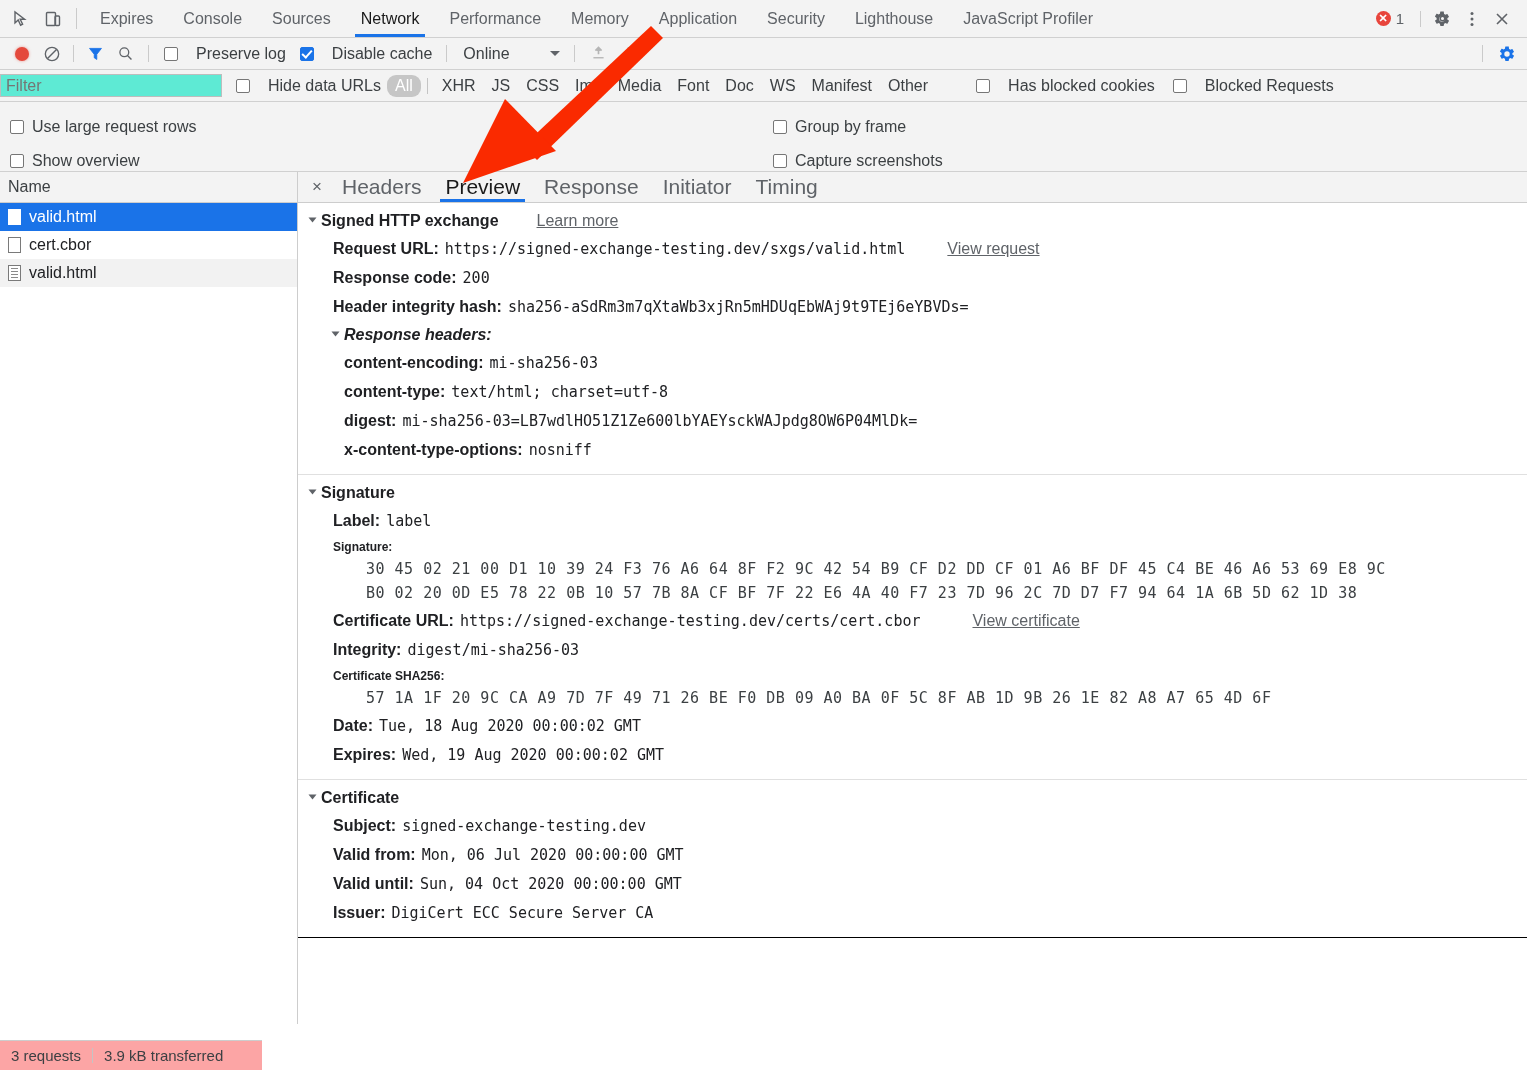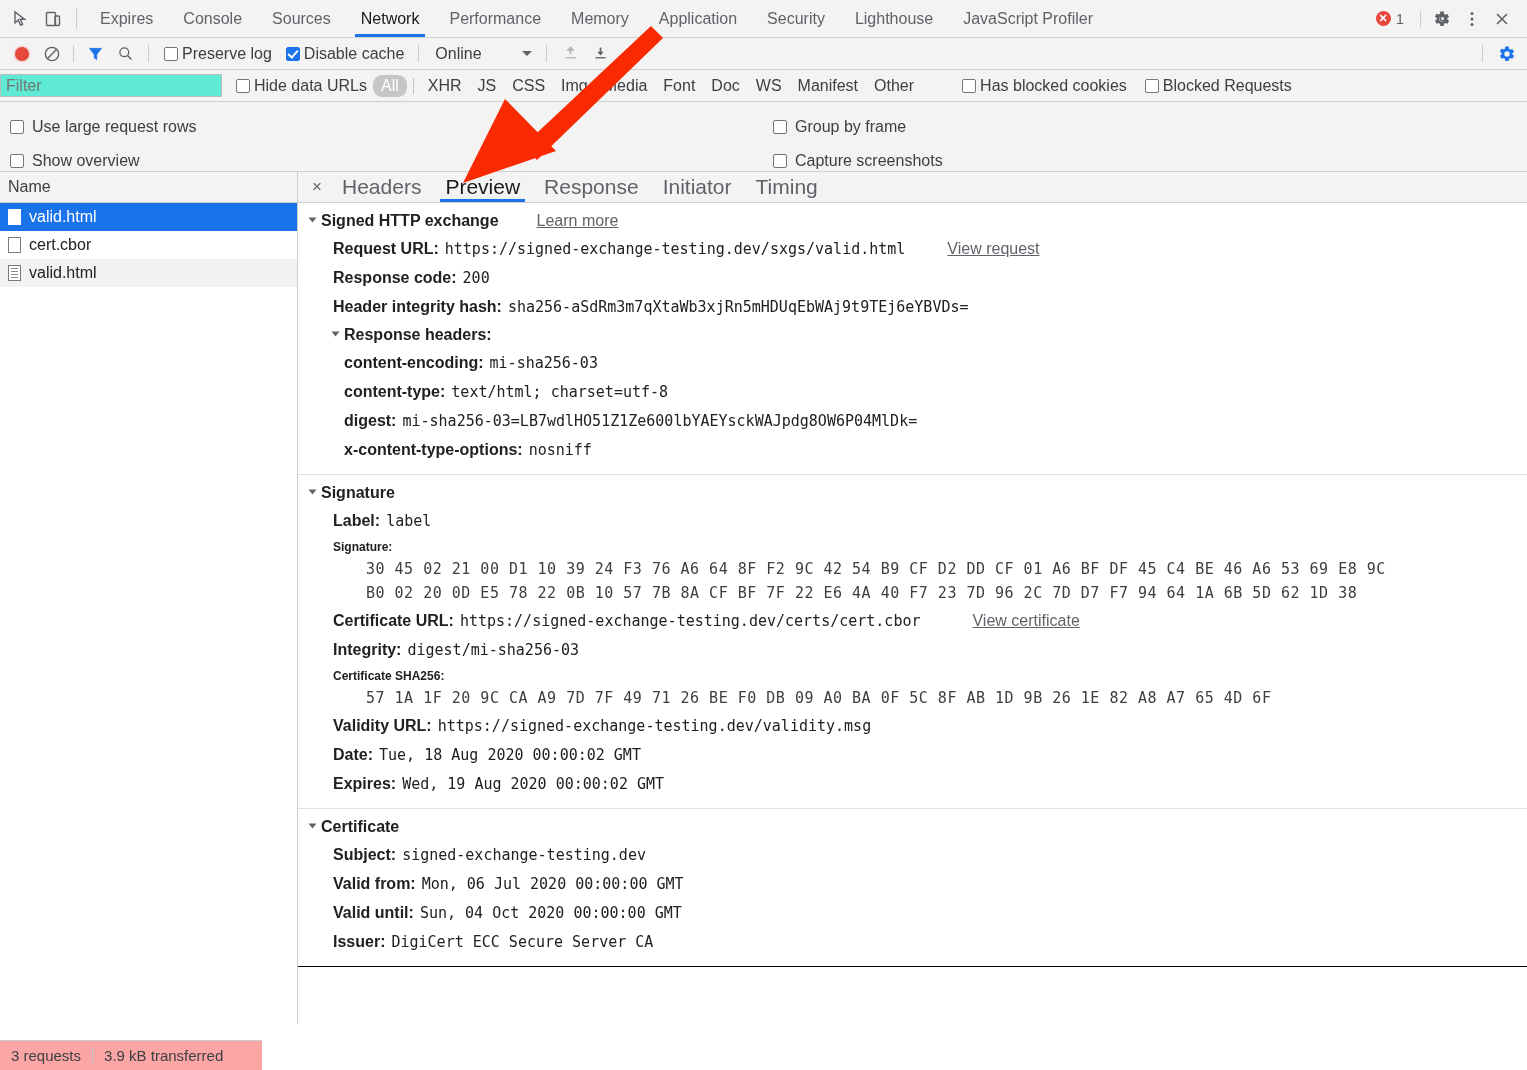--- a/index.html
+++ b/index.html
@@ -104,21 +104,21 @@
     display: flex; align-items: center; justify-content: center;
   }
   .record-dot {
     width: 14px; height: 14px;
     border-radius: 50%;
     background: #e4493c;
     box-shadow: 0 0 3px rgba(228,73,60,0.55);
   }
   .chk-label {
     display: flex; align-items: center;
-    gap: 4px;
+    gap: 18px;
     font-size: 16px;
     color: #3c4043;
     padding: 0 6px;
     white-space: nowrap;
   }
   .cb {
     width: 14px; height: 14px;
     border: 1.5px solid #767676;
     border-radius: 2px;
     background: #fff;
@@ -360,20 +360,21 @@
     white-space: nowrap;
     color: #202124;
   }
   .kv .view-link { margin-left: 42px; }
   .sub-head {
     padding-left: 12px;
     margin-top: 9px;
     font-size: 16px;
     font-weight: bold;
     color: #202124;
+    font-style: italic;
   }
   .kv.indent2 { padding-left: 34px; }
   .block-label {
     padding-left: 23px;
     margin-top: 9px;
     font-size: 12px;
     font-weight: bold;
     color: #202124;
   }
   .hexline {
@@ -702,24 +703,20 @@
           <span class="v">https://signed-exchange-testing.dev/certs/cert.cbor</span>
           <span class="view-link" style="margin-left:52px;">View certificate</span>
         </div>
         <div class="kv">
           <span class="k">Integrity:</span>
           <span class="v">digest/mi-sha256-03</span>
         </div>
         <div class="block-label">Certificate SHA256:</div>
         <div class="hexline">57 1A 1F 20 9C CA A9 7D 7F 49 71 26 BE F0 DB 09 A0 BA 0F 5C 8F AB 1D 9B 26 1E 82 A8 A7 65 4D 6F</div>
         <div class="kv">
-          <span class="k">Validity URL:</span>
-          <span class="v">https://signed-exchange-testing.dev/validity.msg</span>
-        </div>
-        <div class="kv">
           <span class="k">Date:</span>
           <span class="v">Tue, 18 Aug 2020 00:00:02 GMT</span>
         </div>
         <div class="kv">
           <span class="k">Expires:</span>
           <span class="v">Wed, 19 Aug 2020 00:00:02 GMT</span>
         </div>
       </div>
 
       <div class="sxg-section">

